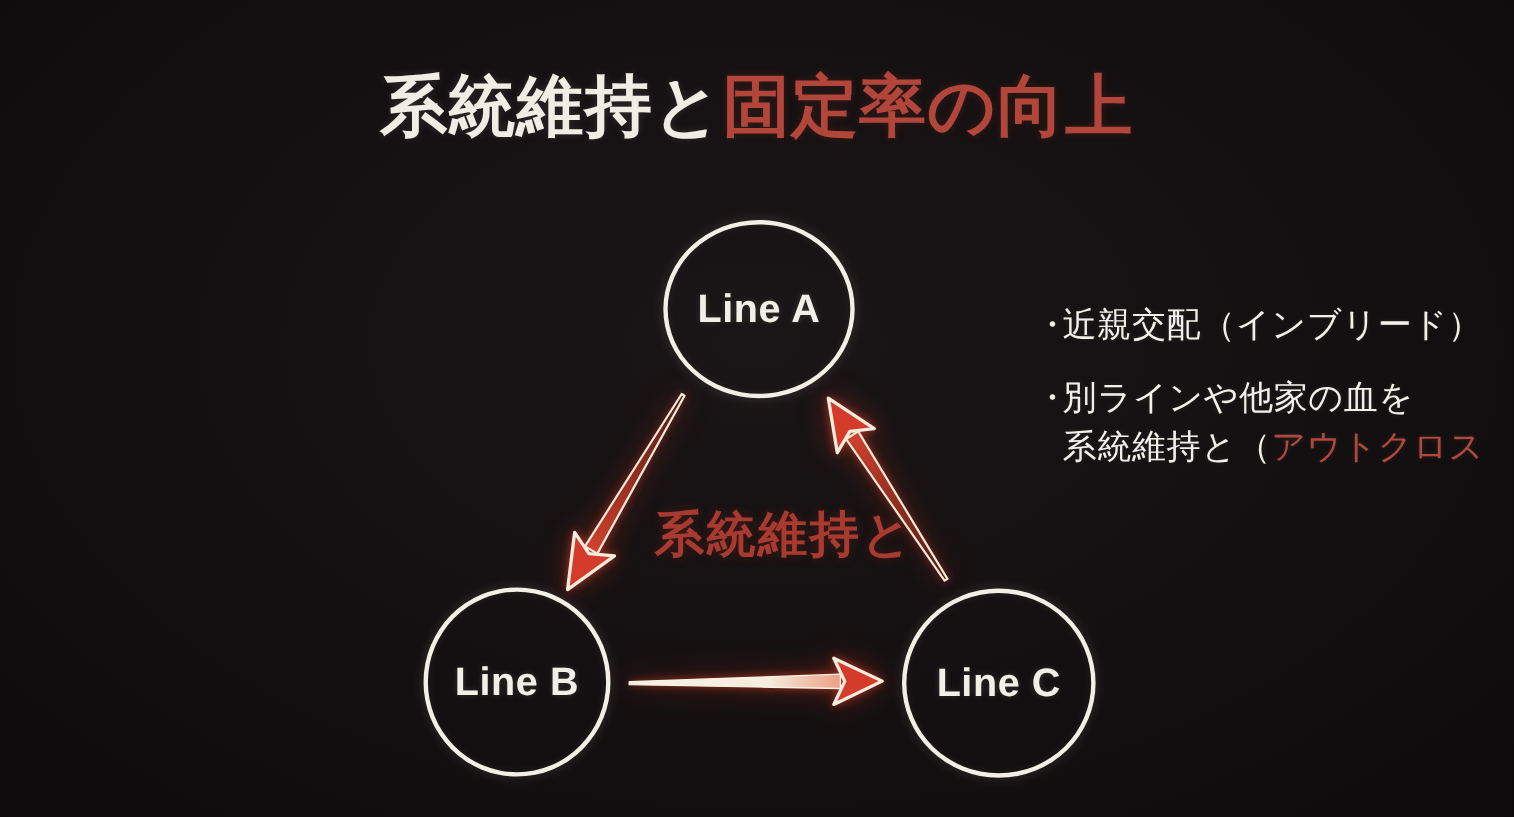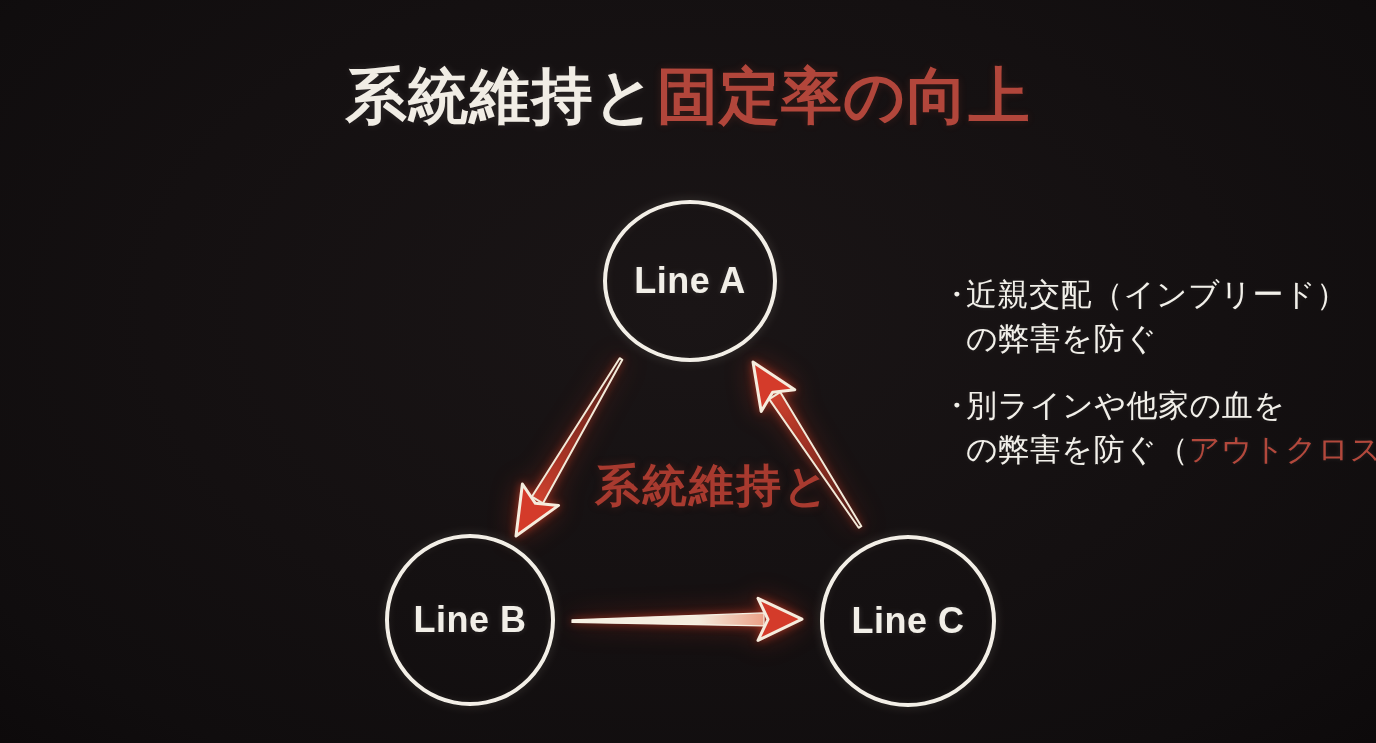--- a/index.html
+++ b/index.html
@@ -163,23 +163,22 @@
   <div class="node node-b">
     <span class="node-label">Line B</span>
   </div>
 
   <div class="center-label">系統維持と</div>
 
   <div class="bullets">
 
     <div class="bullet">
       <div class="b-line"><span class="marker">・</span><span>近親交配（インブリード）</span></div>
-      <div class="b-line b-cont"><span>の弊害を防ぐ</span></div>
     </div>
 
 
     <div class="bullet">
       <div class="b-line"><span class="marker">・</span><span>別ラインや他家の血を</span></div>
-      <div class="b-line b-cont"><span>の弊害を防ぐ（</span><span class="red-inline">アウトクロス</span></div>
+      <div class="b-line b-cont"><span>系統維持と（</span><span class="red-inline">アウトクロス</span></div>
     </div>
 
   </div>
 </div>
 
 </body></html>

